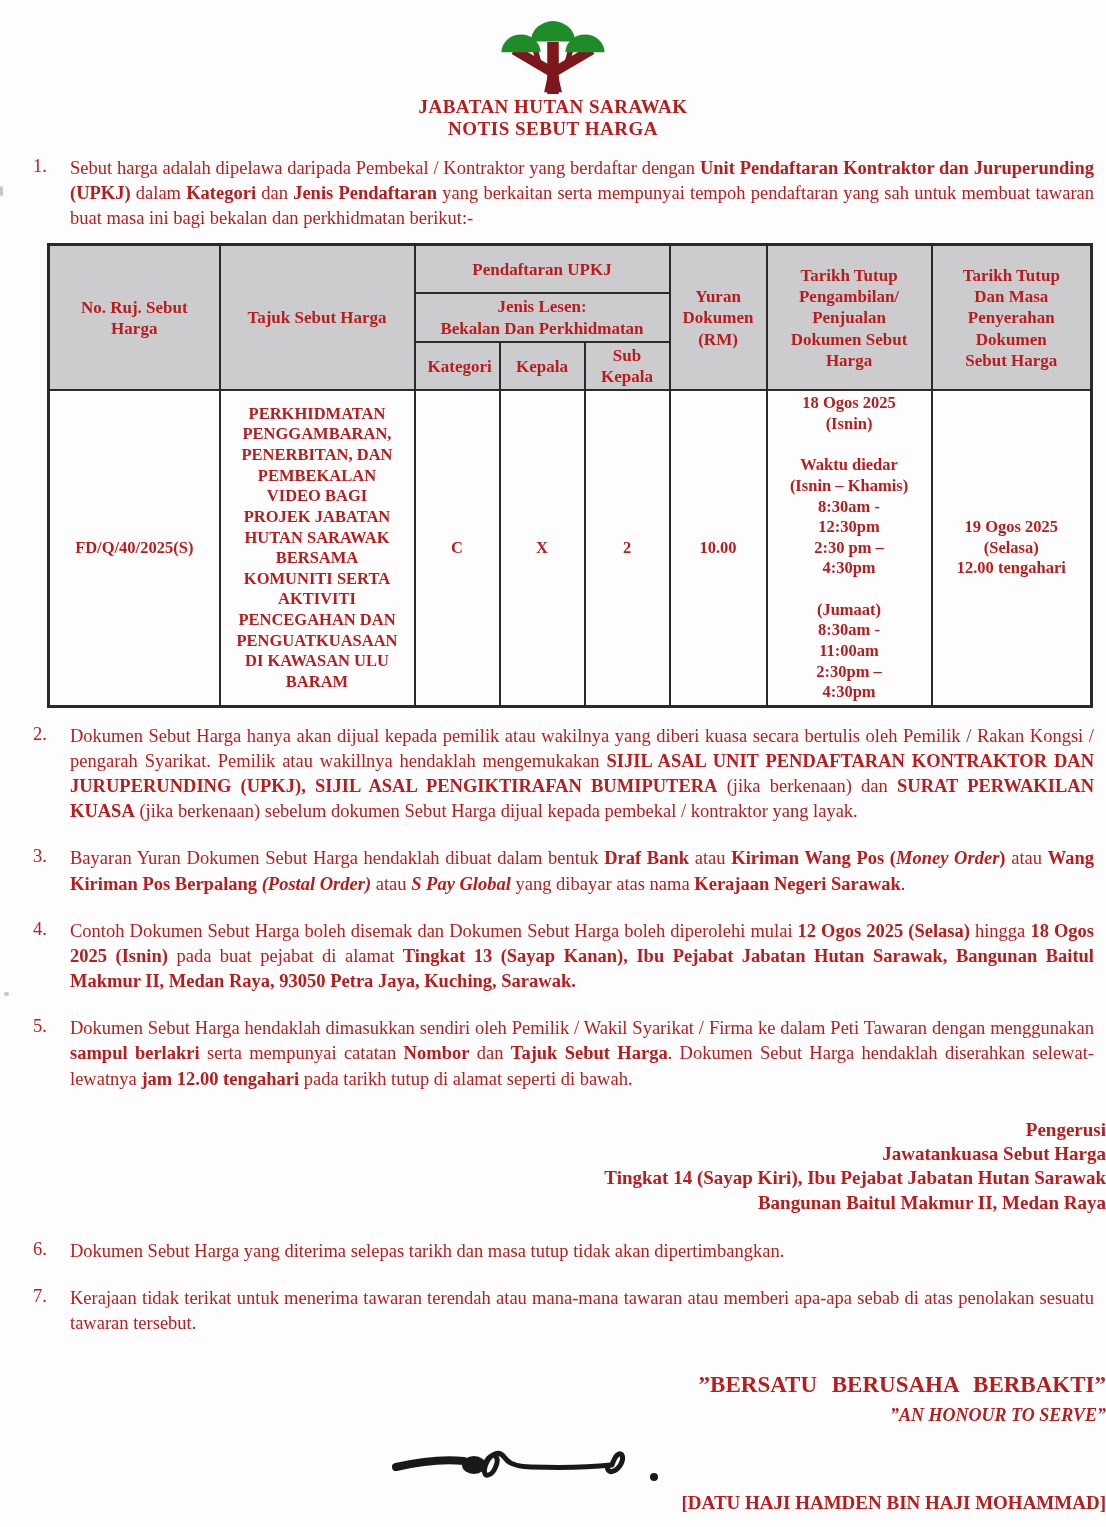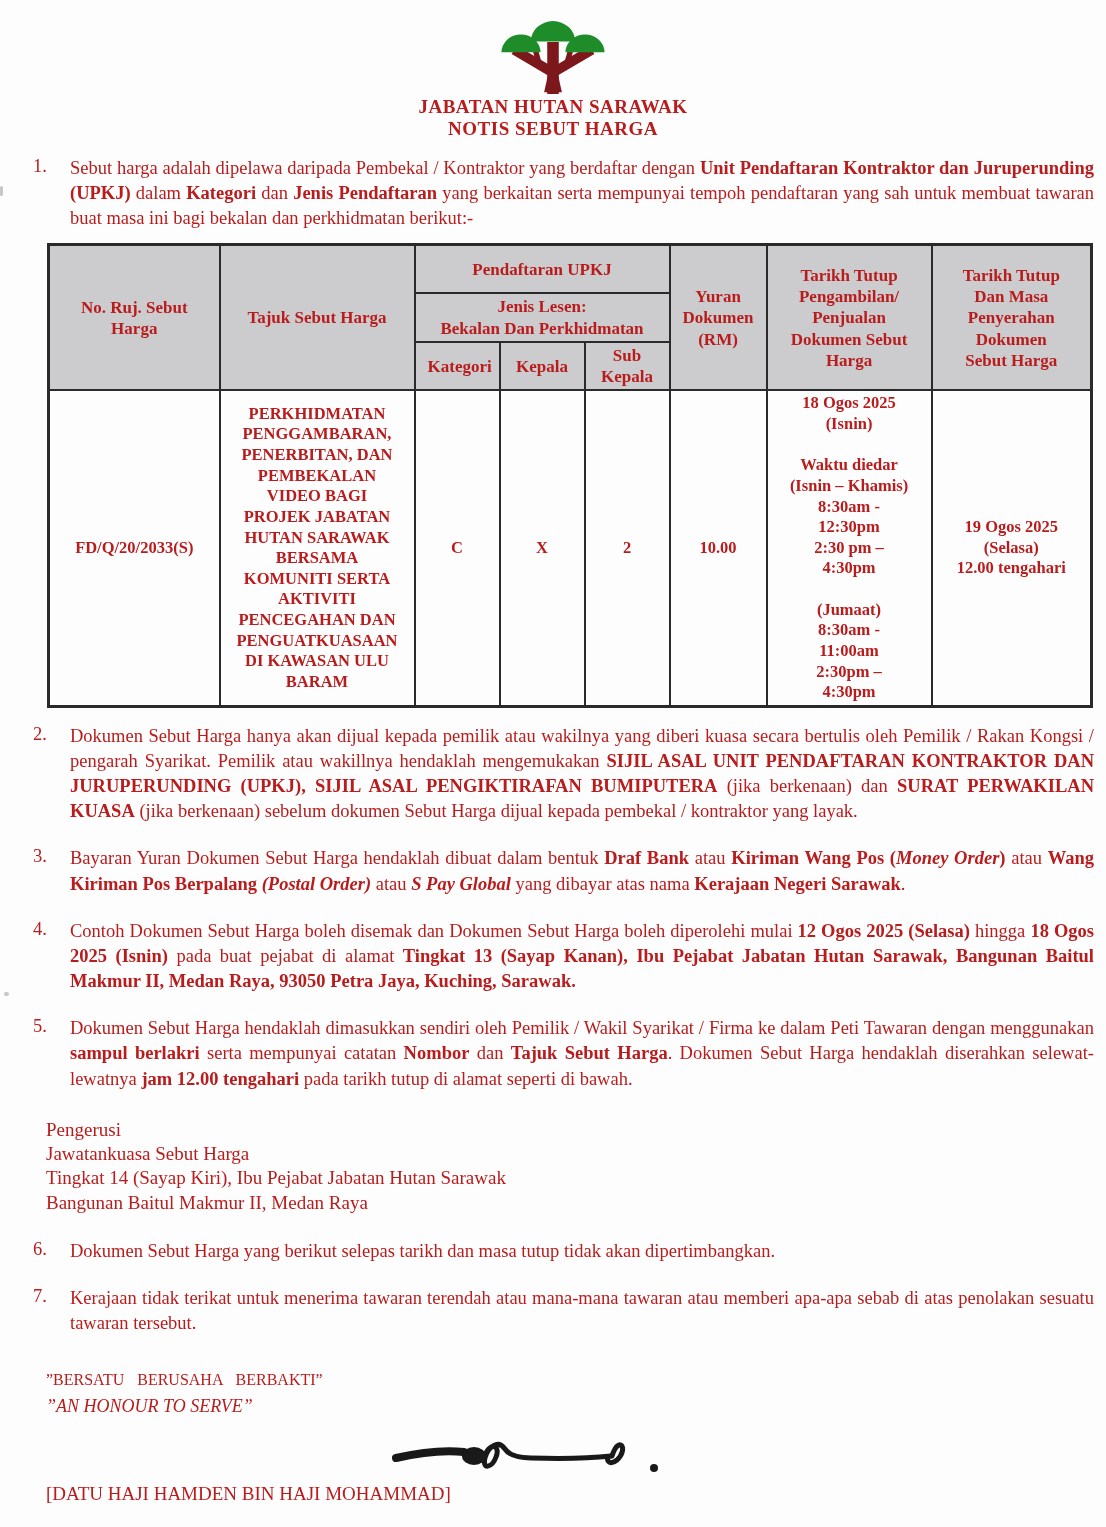--- a/index.html
+++ b/index.html
@@ -32,24 +32,24 @@
     padding:2px 12px;
     white-space:pre-line;
     line-height:1.25;
     margin-left:26px;
   }
   table.tender th{background:#cccccf;font-size:17px;}
   table.tender td{font-size:16.5px;background:#fdfdfe;}
   table.tender{border:3px solid #2a2a2a;}
   td.cell-tarikh1, td.cell-tarikh2{font-size:16px;}
   
-  .center-block{text-align:left;font-weight:normal;font-size:19px;line-height:1.28;padding-left:46px;}
+  .center-block{text-align:right;font-weight:bold;font-size:19px;line-height:1.28;padding-left:46px;}
   .addr{margin-top:26px;}
   .motto{margin-top:34px;}
-  .motto .m1{word-spacing:9px;font-size:16px;}
+  .motto .m1{word-spacing:9px;font-size:23px;}
   .motto .m2{font-style:italic;font-size:18px;margin-top:4px;}
   .sig-wrap{text-align:center;margin-top:8px;height:56px;}
   .signatory{line-height:1.3;}
   .artifact{position:absolute;background:#9a9aa0;border-radius:2px;opacity:.55;}
 </style>
 </head>
 <body>
 
 <div class="page">
 
@@ -116,21 +116,21 @@
         <th colspan="3" style="height:42px">Jenis Lesen:
 Bekalan Dan Perkhidmatan</th>
       </tr>
       <tr>
         <th style="height:34px">Kategori</th>
         <th>Kepala</th>
         <th>Sub
 Kepala</th>
       </tr>
       <tr>
-        <td style="height:288px">FD/Q/20/2033(S)</td>
+        <td style="height:288px">FD/Q/40/2025(S)</td>
         <td>PERKHIDMATAN
 PENGGAMBARAN,
 PENERBITAN, DAN
 PEMBEKALAN
 VIDEO BAGI
 PROJEK JABATAN
 HUTAN SARAWAK
 BERSAMA
 KOMUNITI SERTA
 AKTIVITI
@@ -187,21 +187,21 @@
 
   <div class="center-block addr">
     <div>Pengerusi</div>
     <div>Jawatankuasa Sebut Harga</div>
     <div>Tingkat 14 (Sayap Kiri), Ibu Pejabat Jabatan Hutan Sarawak</div>
     <div>Bangunan Baitul Makmur II, Medan Raya</div>
   </div>
 
   <div class="item" style="margin-top:24px">
     <span class="num">6.</span>
-    <p class="itext"><span>Dokumen Sebut Harga yang berikut selepas tarikh dan masa tutup tidak akan dipertimbangkan.</span></p>
+    <p class="itext"><span>Dokumen Sebut Harga yang diterima selepas tarikh dan masa tutup tidak akan dipertimbangkan.</span></p>
   </div>
 
   <div class="item">
     <span class="num">7.</span>
     <p class="itext"><span>Kerajaan tidak terikat untuk menerima tawaran terendah atau mana-mana tawaran atau memberi apa-apa sebab di atas penolakan sesuatu tawaran tersebut.</span></p>
   </div>
 
   <div class="center-block motto">
     <div class="m1">”BERSATU BERUSAHA BERBAKTI”</div>
     <div class="m2">”AN HONOUR TO SERVE”</div>

